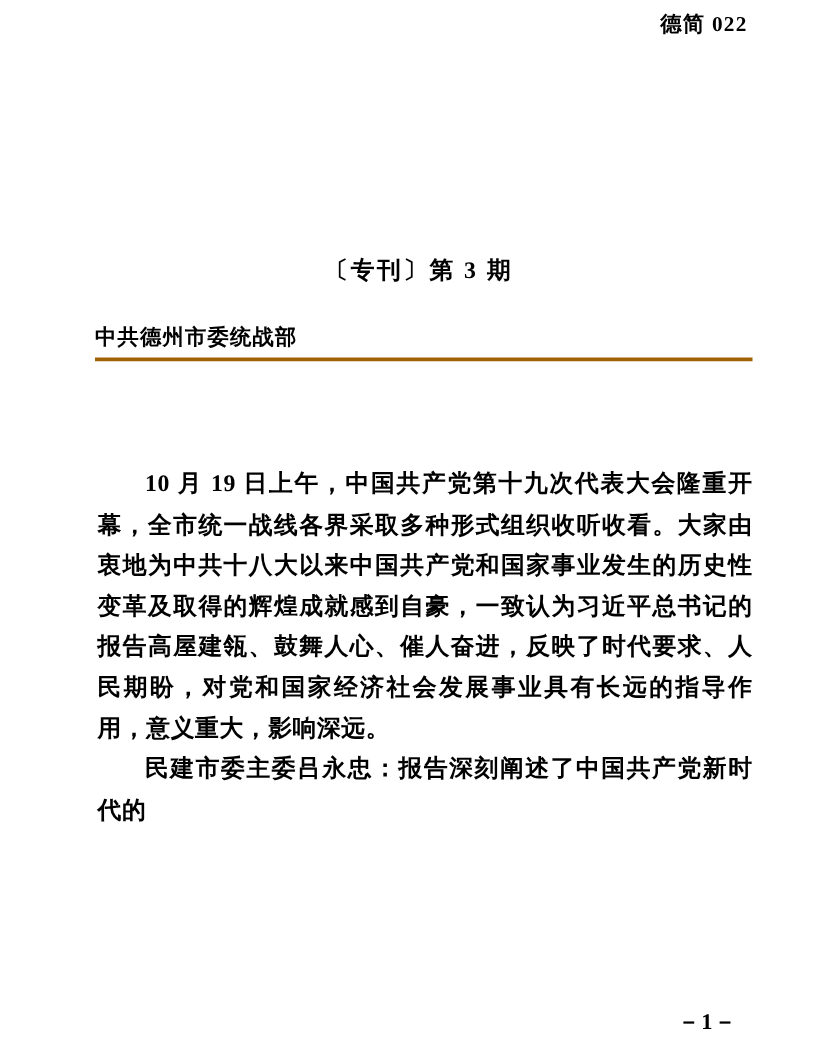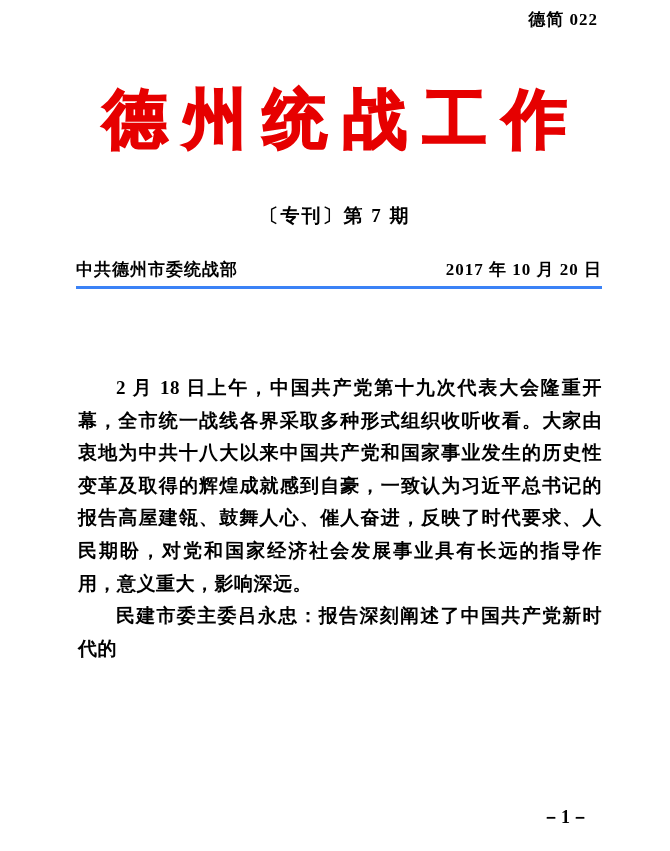--- a/index.html
+++ b/index.html
@@ -58,21 +58,21 @@
     left: 76px;
     right: 68px;
     display: flex;
     justify-content: space-between;
     align-items: flex-end;
     font-size: 17px;
     font-weight: bold;
     color: #000;
     letter-spacing: 1px;
     padding-bottom: 5px;
-    border-bottom: 3px solid #3b82f6;
+    border-bottom: 3px solid #a16207;
   }
 
   .article-title {
     position: absolute;
     top: 314px;
     left: 0;
     width: 100%;
     text-align: center;
     font-size: 27px;
     font-weight: 900;
@@ -107,30 +107,28 @@
     letter-spacing: 1px;
   }
 </style>
 </head>
 <body>
 
 <div class="page">
 
   <div class="doc-number">德简 022</div>
 
-  <div class="masthead">德州统战工作</div>
 
-  <div class="issue-line">〔专刊〕第 7 期</div>
+  <div class="issue-line">〔专刊〕第 3 期</div>
 
   <div class="header-row">
     <span>中共德州市委统战部</span>
-    <span>2017 年 10 月 20 日</span>
   </div>
 
 
   <div class="body-text">
-    <p>2 月 18 日上午，中国共产党第十九次代表大会隆重开幕，全市统一战线各界采取多种形式组织收听收看。大家由衷地为中共十八大以来中国共产党和国家事业发生的历史性变革及取得的辉煌成就感到自豪，一致认为习近平总书记的报告高屋建瓴、鼓舞人心、催人奋进，反映了时代要求、人民期盼，对党和国家经济社会发展事业具有长远的指导作用，意义重大，影响深远。</p>
+    <p>10 月 19 日上午，中国共产党第十九次代表大会隆重开幕，全市统一战线各界采取多种形式组织收听收看。大家由衷地为中共十八大以来中国共产党和国家事业发生的历史性变革及取得的辉煌成就感到自豪，一致认为习近平总书记的报告高屋建瓴、鼓舞人心、催人奋进，反映了时代要求、人民期盼，对党和国家经济社会发展事业具有长远的指导作用，意义重大，影响深远。</p>
     <p>民建市委主委吕永忠：报告深刻阐述了中国共产党新时代的</p>
   </div>
 
   <div class="page-number">－1－</div>
 
 </div>
 
 </body></html>

